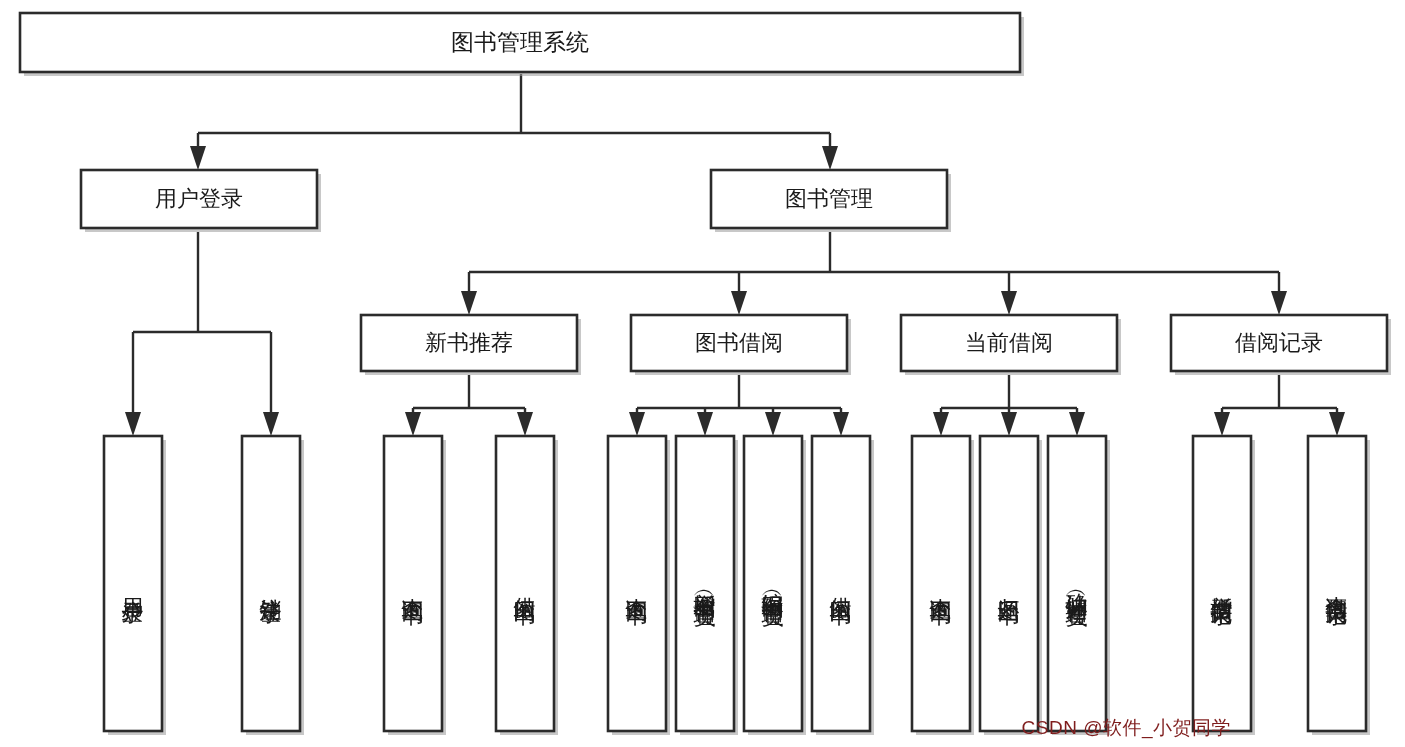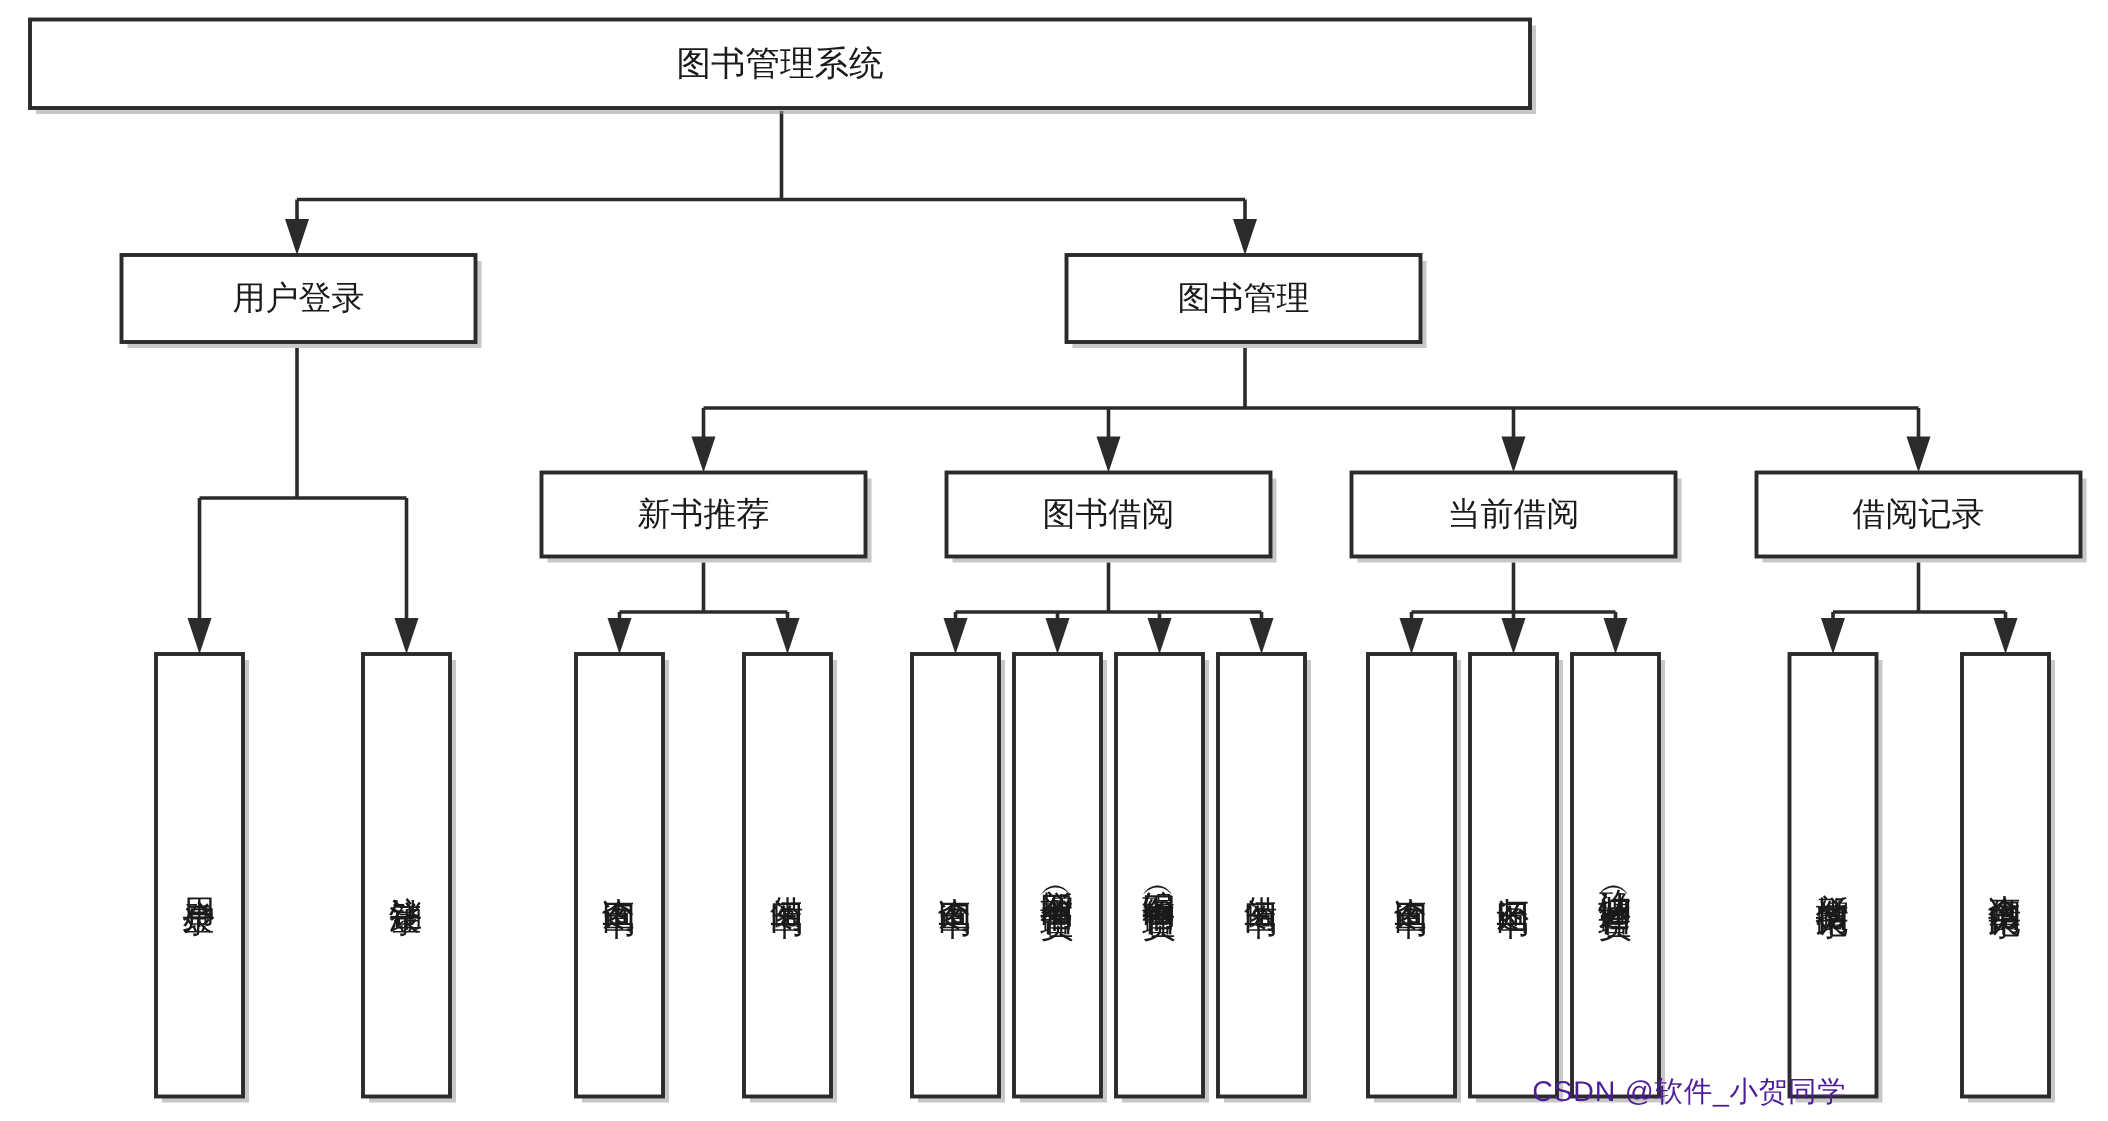--- a/index.html
+++ b/index.html
@@ -69,21 +69,21 @@
     justify-content: center;
     white-space: nowrap;
     pointer-events: none;
   }
   .watermark {
     position: absolute;
     right: 8px;
     bottom: 6px;
     font-family: "Liberation Sans", "DejaVu Sans", sans-serif;
     font-size: 19px;
-    color: #4c1d95;
+    color: #7f1d1d;
     letter-spacing: 0.5px;
     white-space: nowrap;
   }
 </style>
 </head>
 <body>
 
 <div id="diagram-root">
 
   <svg id="chart-svg" viewBox="0 0 1405 747">

